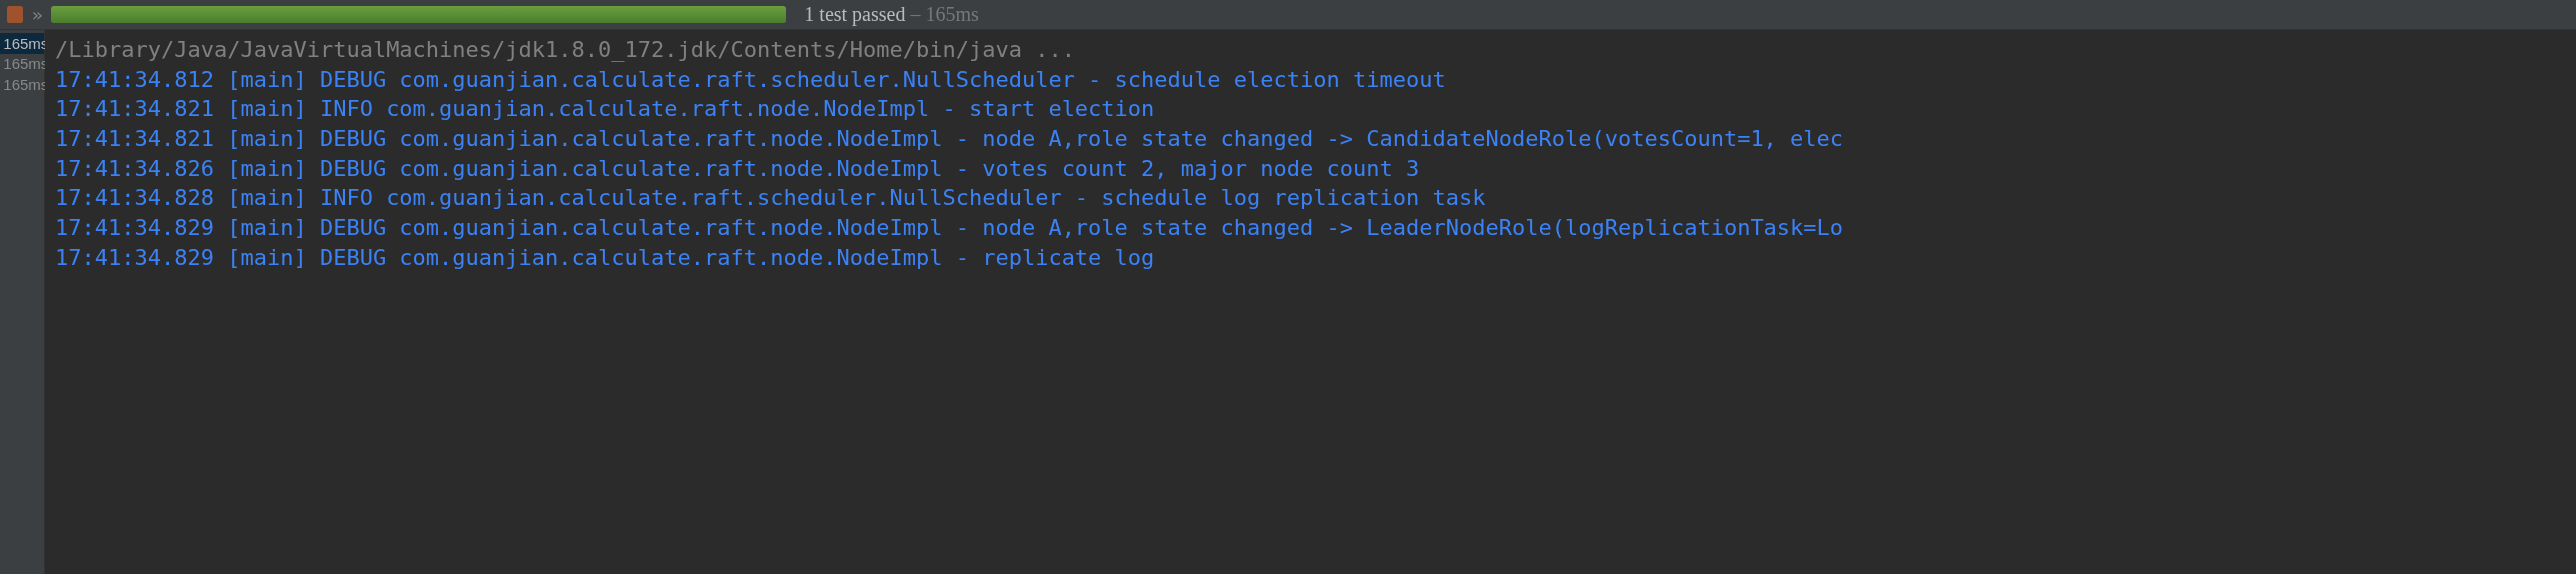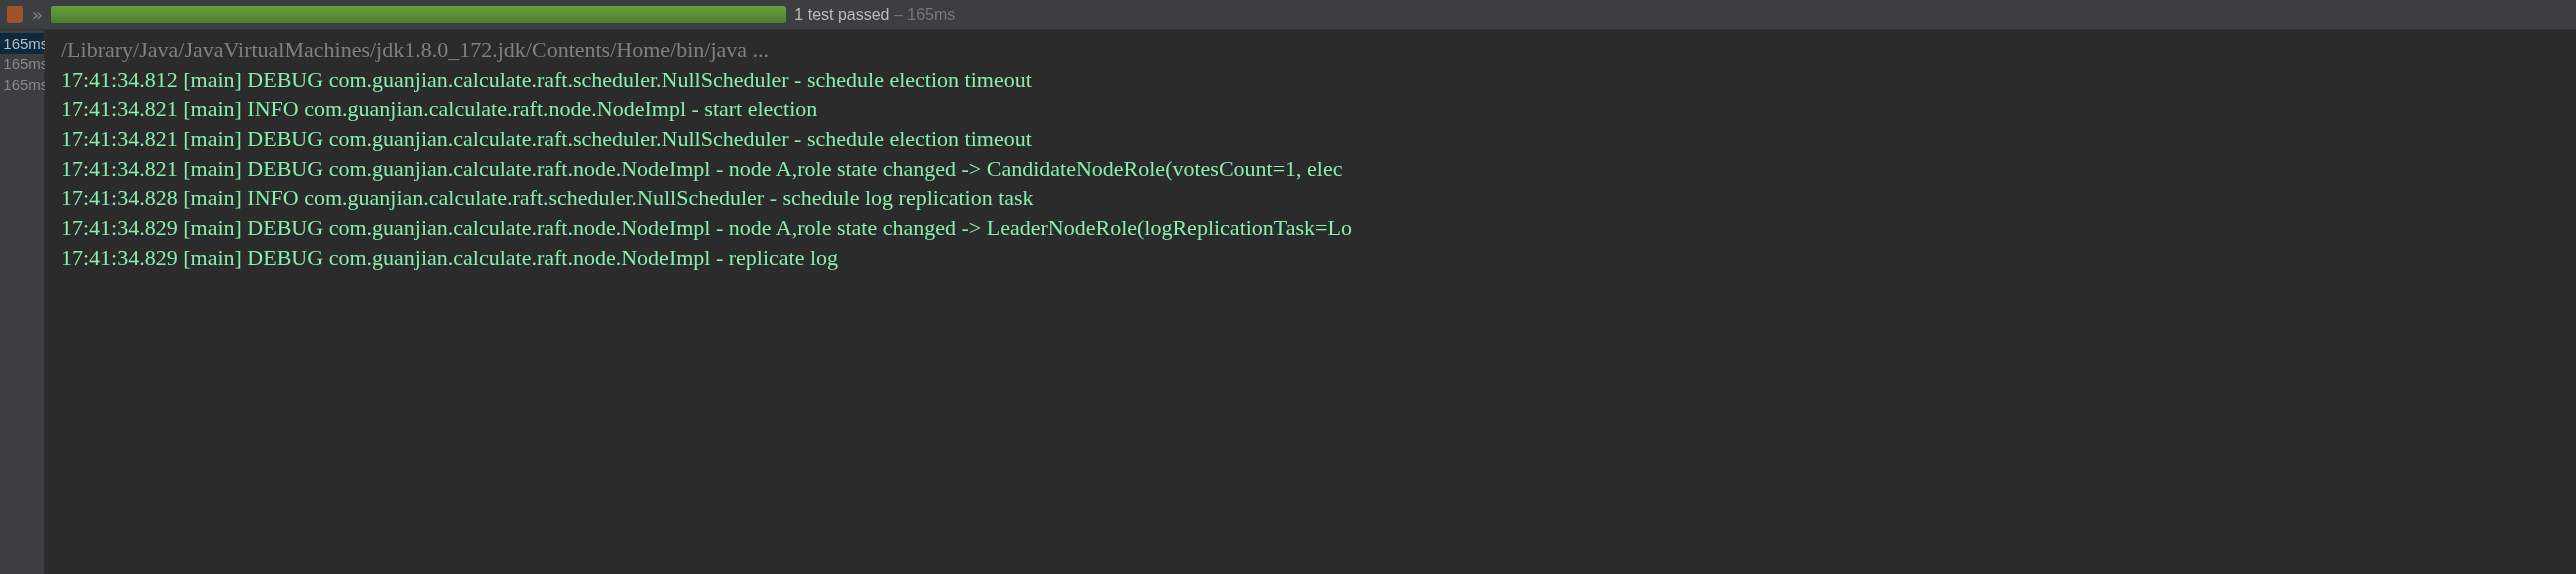--- a/index.html
+++ b/index.html
@@ -44,22 +44,23 @@
       overflow: hidden;
     }
     .progress-fill {
       height: 100%;
       width: 100%;
       background: linear-gradient(to bottom, #6a9e3f, #4a7e2f);
       border-radius: 2.5px;
     }
     .test-status {
       color: #bbbbbb;
-      font-size: 16px;
-      font-family: Liberation Sans, sans-serif;
+      font-size: 20px;
+      font-family: Liberation Serif, serif;
+      margin-left: 10px;
     }
     .test-time {
       color: #777;
     }
     .main-area {
       display: flex;
       height: calc(100% - 30px);
     }
     .sidebar {
       width: 45px;
@@ -76,27 +77,26 @@
       font-family: -apple-system, 'Segoe UI', sans-serif;
       cursor: pointer;
     }
     .time-badge.active {
       background: #0d293e;
       color: #bbb;
     }
     .console {
       flex: 1;
       background: #2b2b2b;
-      padding: 5px 16px;
+      padding: 5px 10px;
       overflow: hidden;
       white-space: nowrap;
-      font-family: Liberation Serif, serif;
     }
     .log-line {
-      color: #86efac;
+      color: #3b82f6;
       line-height: 1.35;
       white-space: pre;
     }
     .cmd-line {
       color: #808080;
     }
     .empty-line {
       height: 1.35em;
     }
   </style>
@@ -119,21 +119,21 @@
   <div class="sidebar">
     <span class="time-badge active">165ms</span>
     <span class="time-badge">165ms</span>
     <span class="time-badge">165ms</span>
   </div>
 
   <div class="console">
     <div class="log-line cmd-line">/Library/Java/JavaVirtualMachines/jdk1.8.0_172.jdk/Contents/Home/bin/java ...</div>
     <div class="log-line">17:41:34.812 [main] DEBUG com.guanjian.calculate.raft.scheduler.NullScheduler - schedule election timeout</div>
     <div class="log-line">17:41:34.821 [main] INFO com.guanjian.calculate.raft.node.NodeImpl - start election</div>
-    <div class="log-line">17:41:34.821 [main] DEBUG com.guanjian.calculate.raft.scheduler.NullScheduler - schedule election timeout</div>
     <div class="log-line">17:41:34.821 [main] DEBUG com.guanjian.calculate.raft.node.NodeImpl - node A,role state changed -&gt; CandidateNodeRole(votesCount=1, elec</div>
+    <div class="log-line">17:41:34.826 [main] DEBUG com.guanjian.calculate.raft.node.NodeImpl - votes count 2, major node count 3</div>
     <div class="log-line">17:41:34.828 [main] INFO com.guanjian.calculate.raft.scheduler.NullScheduler - schedule log replication task</div>
     <div class="log-line">17:41:34.829 [main] DEBUG com.guanjian.calculate.raft.node.NodeImpl - node A,role state changed -&gt; LeaderNodeRole(logReplicationTask=Lo</div>
     <div class="log-line">17:41:34.829 [main] DEBUG com.guanjian.calculate.raft.node.NodeImpl - replicate log</div>
     <div class="empty-line"></div>
   </div>
 </div>
 
 
 </body></html>

